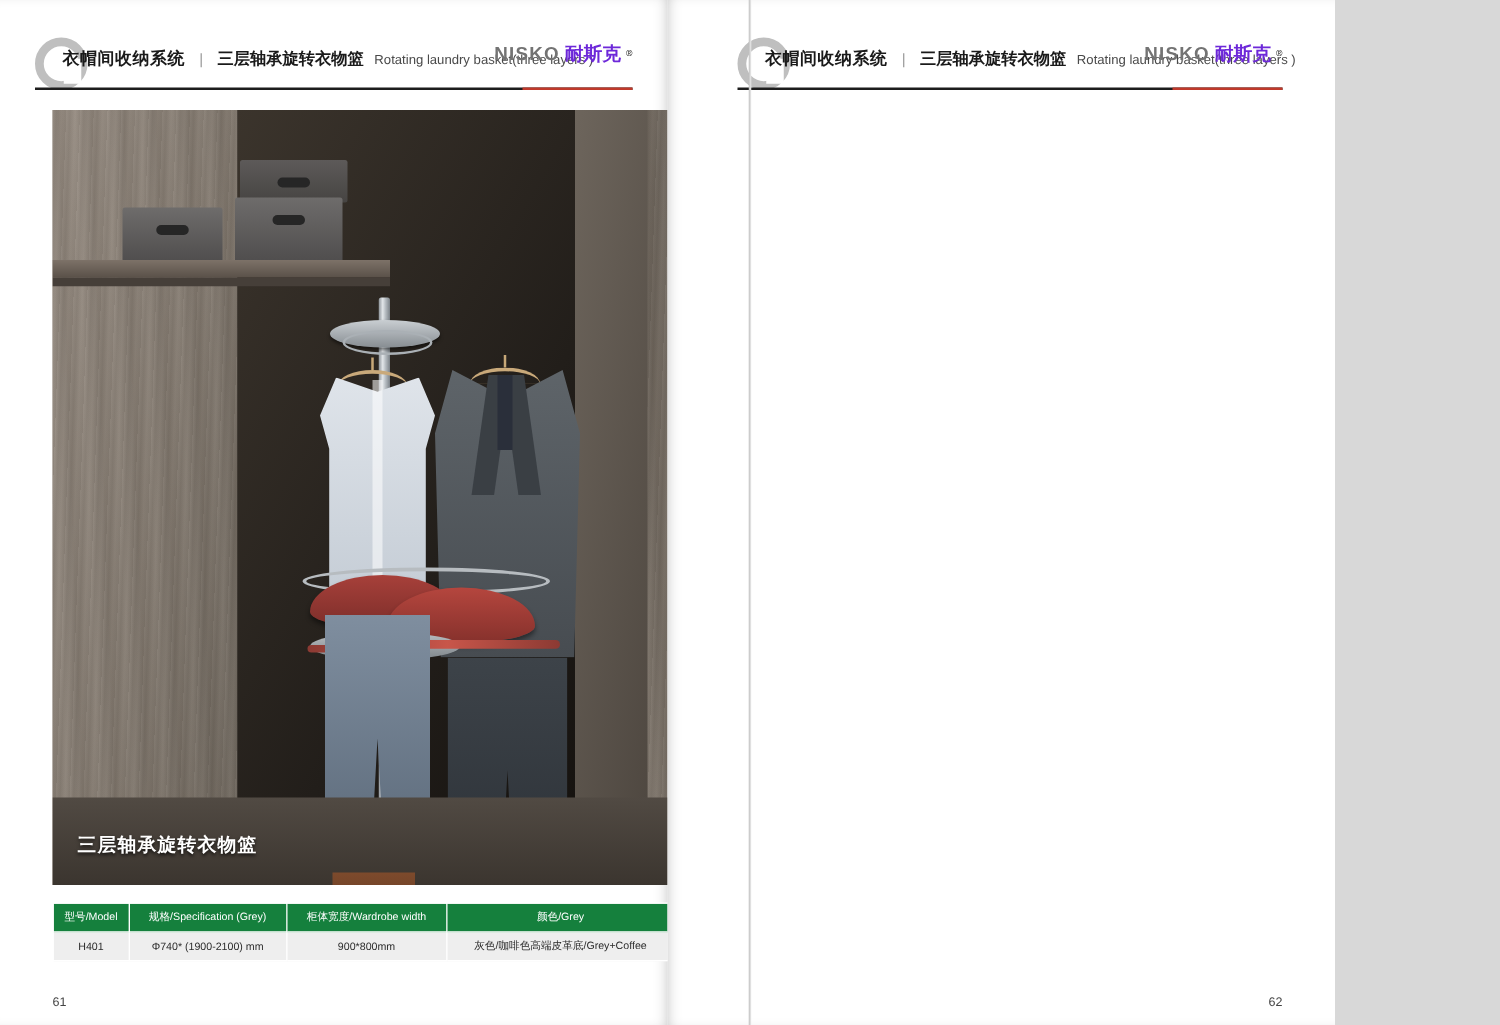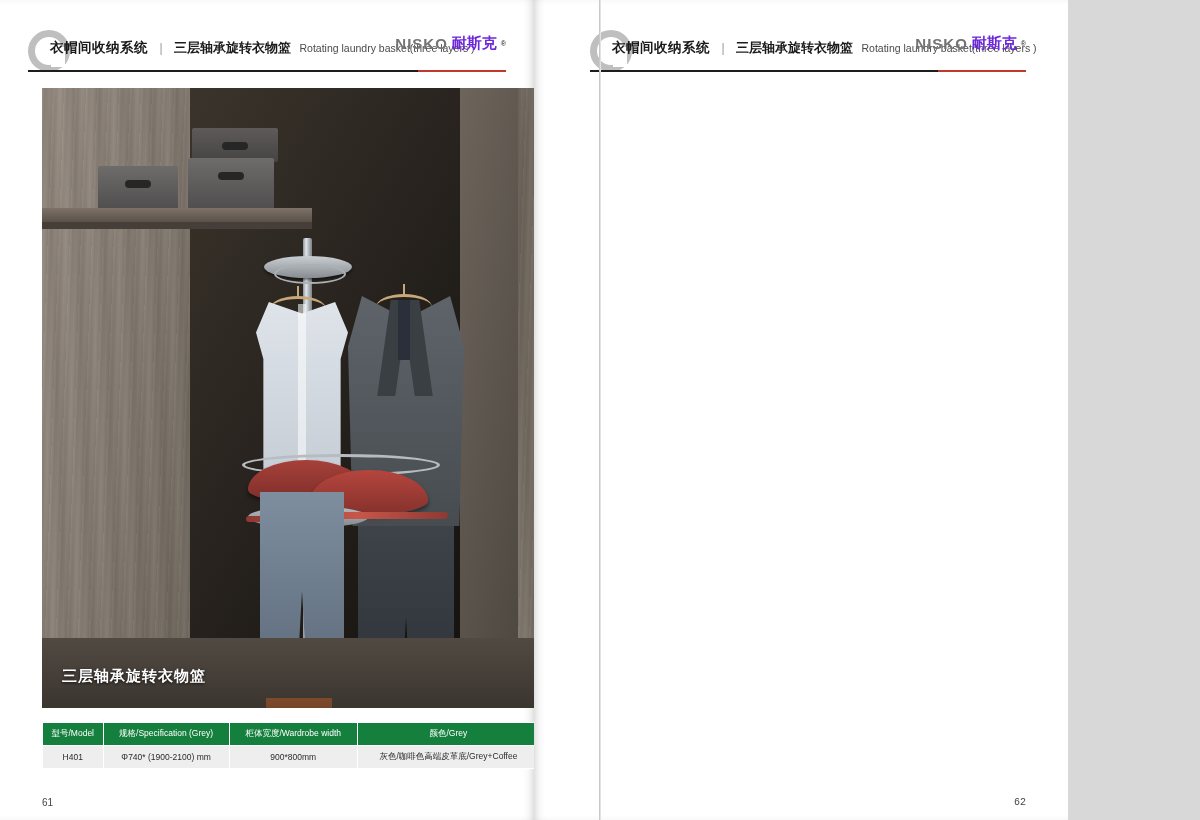--- a/index.html
+++ b/index.html
@@ -93,21 +93,21 @@
   }
 
   
   .tbl{position:absolute;left:42px;top:722px;width:498px;border-collapse:collapse;}
   .tbl th,.tbl td{border:1px solid #ffffff;text-align:center;font-size:8.5px;color:#2b2b2b;padding:5px 2px;}
   .tbl th{background:#15803d;color:#fff;font-weight:normal;font-size:8.5px;}
   .tbl td{background:#eeeeee;}
 
   .folio{position:absolute;bottom:12px;font-size:10px;color:#444;}
   .folio-l{left:42px;}
-  .folio-r{right:42px;font-family:Liberation Mono, monospace;}
+  .folio-r{right:42px;}
 </style>
 </head>
 <body>
 
 <div class="spread">
 
   <div class="page left">
 
     <div class="hdr hdr-left">
       <div class="cmark"></div>

